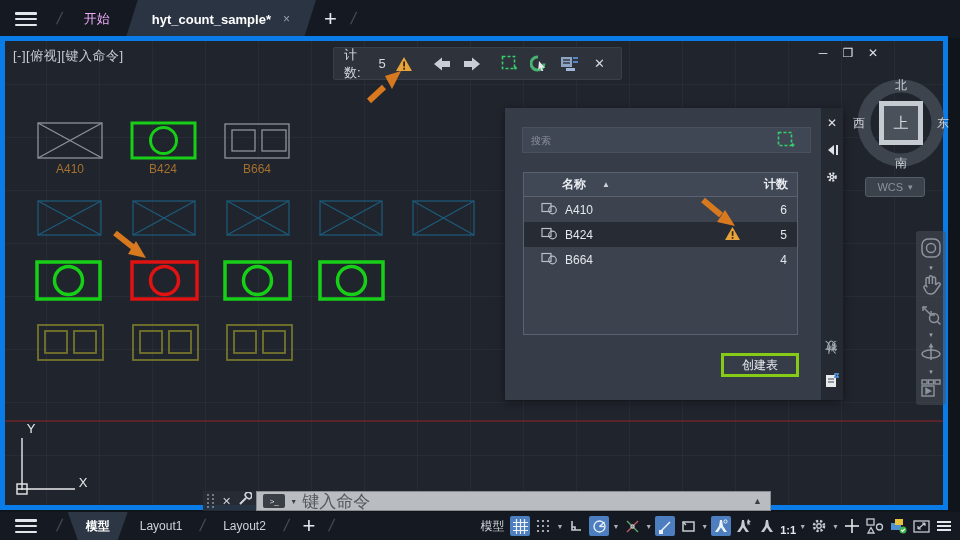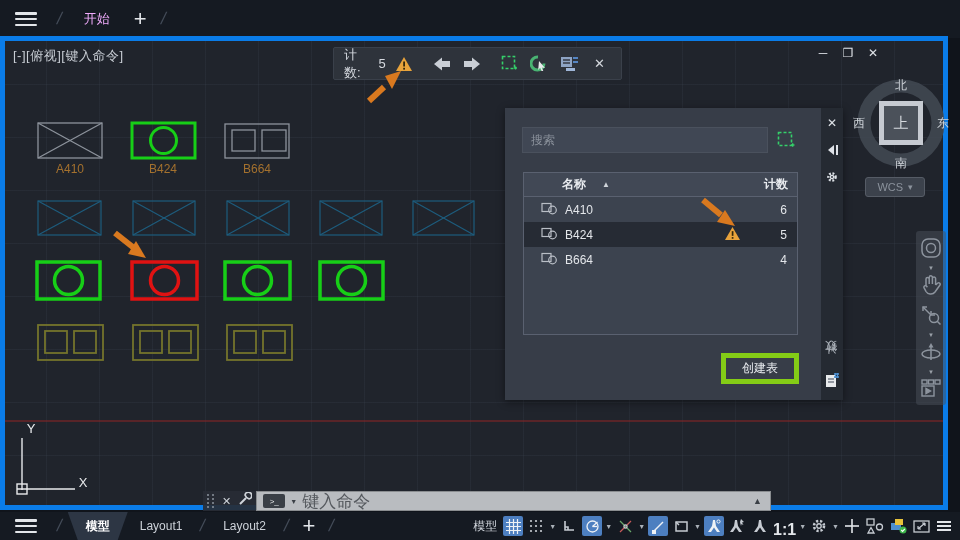--- a/index.html
+++ b/index.html
@@ -32,36 +32,36 @@
     display:flex;align-items:center;color:#d5d9df;font-size:13px;padding:0 10px;box-sizing:border-box;}
   #cnttb .tbi{display:flex;align-items:center;justify-content:center;width:24px;height:24px;margin-left:7px;cursor:pointer;border-radius:2px;}
   #cnttb .gap{width:8px;}
 
   
   #panel{left:500px;top:67px;width:338px;height:292px;background:#373d48;box-shadow:0 2px 8px rgba(0,0,0,.45);color:#dfe3e8;}
   #panel .strip{position:absolute;right:0;top:0;width:22px;height:100%;background:#252a32;display:flex;flex-direction:column;align-items:center;padding-top:7px;box-sizing:border-box;}
   #panel .strip .si{width:16px;height:16px;margin-bottom:11px;display:flex;align-items:center;justify-content:center;color:#dfe3e8;font-size:12px;cursor:pointer;}
   .vtitle{position:absolute;right:2px;bottom:36px;width:18px;color:#aeb4bc;font-size:12px;writing-mode:vertical-rl;transform:rotate(180deg);letter-spacing:2px;}
   .palicon{position:absolute;right:3px;bottom:8px;cursor:pointer;}
-  #searchbox{position:absolute;left:17px;top:19px;width:246px;height:26px;background:#404754;border:1px solid #4a515d;color:#dfe3e8;
-    font-size:12px;padding:0 8px;box-sizing:border-box;outline:none;font-family:"Liberation Sans",sans-serif;}
+  #searchbox{position:absolute;left:17px;top:19px;width:289px;height:26px;background:#404754;border:1px solid #4a515d;color:#dfe3e8;
+    font-size:10px;padding:0 8px;box-sizing:border-box;outline:none;font-family:"Liberation Sans",sans-serif;}
   #searchbox::placeholder{color:#8a919b;}
   #selicon{position:absolute;left:272px;top:23px;cursor:pointer;}
   #cnttable{position:absolute;left:18px;top:64px;width:275px;height:163px;border:1px solid #5a6170;box-sizing:border-box;background:#3c434f;}
   .thead{height:23px;background:#414855;border-bottom:1px solid #5a6170;display:flex;align-items:center;font-size:12px;font-weight:bold;color:#e8ebef;}
   .thead .ncol{padding-left:38px;display:flex;align-items:center;gap:16px;}
   .thead .ccol{margin-left:auto;padding-right:9px;}
   .sortglyph{font-size:8px;color:#cfd4da;}
   .trow{height:25px;display:flex;align-items:center;font-size:12px;color:#e3e6ea;position:relative;cursor:pointer;}
   .trow.sel{background:#262b34;}
   .trow .bicon{margin-left:17px;}
   .trow .rname{margin-left:7px;}
   .trow .rcount{margin-left:auto;padding-right:10px;}
   .trow .rwarn{position:absolute;right:56px;top:4px;}
-  #createbtn{position:absolute;left:216px;top:245px;width:78px;height:31px;background:transparent;border:5px solid #84cc16;
+  #createbtn{position:absolute;left:216px;top:245px;width:78px;height:24px;background:transparent;border:3px solid #84cc16;
     color:#e8ebef;font-size:12px;cursor:pointer;font-family:"Liberation Sans",sans-serif;}
 
   
   #viewcube{left:846px;top:22px;width:100px;height:140px;}
   #wcsbtn{left:860px;top:136px;width:58px;height:18px;background:#3c424c;border:1px solid #565c66;border-radius:3px;
     color:#8b929c;font-size:11px;display:flex;align-items:center;justify-content:center;gap:5px;cursor:pointer;}
 
   
   #navbar{left:911px;top:190px;width:30px;height:174px;background:rgba(73,80,90,0.5);border-radius:3px;
     display:flex;flex-direction:column;align-items:center;padding-top:6px;box-sizing:border-box;}
@@ -82,36 +82,40 @@
 
   
   #statusbar{left:0;top:512px;width:960px;height:28px;background:#151a22;display:flex;align-items:center;color:#cdd2d9;}
   .ltab{height:28px;display:flex;align-items:center;padding:0 12px;font-size:12px;cursor:pointer;}
   .ltab.active{background:#2d3644;color:#fff;font-weight:bold;clip-path:polygon(0 0,100% 0,calc(100% - 10px) 100%,10px 100%);padding:0 18px;}
   #statusbar .rgt{margin-left:auto;display:flex;align-items:center;gap:3px;padding-right:6px;}
   .sicon{width:20px;height:20px;display:flex;align-items:center;justify-content:center;border-radius:2px;cursor:pointer;}
   .sicon.on{background:#4d7fc0;}
   .scaret{font-size:7px;color:#aab0b8;cursor:pointer;}
   .stext{font-size:12px;color:#cdd2d9;margin:0 3px;}
-  .scale{font-size:16px;color:#e3e6ea;font-weight:bold;cursor:pointer;margin-top:8px;}
+  .scale{font-size:11px;color:#e3e6ea;font-weight:bold;cursor:pointer;margin-top:8px;}
 </style>
 </head>
 <body>
 
 <div id="stage">
 
   <div id="topbar" class="abs">
     <div class="hamb">
         <i></i>
         <i></i>
         <i></i>
       </div>
     <span class="slash">/</span>
     <div class="ftab">
       <span>开始</span>
+    </div>
+    <div class="ftab active">
+      <span>hyt_count_sample*</span>
+      <span class="closex">×</span>
     </div>
     <span class="plus">+</span>
     <span class="slash">/</span>
   </div>
 
   <div id="viewport" class="abs">
 
     <svg class="abs" style="left:0;top:0" width="938" height="464" viewBox="0 0 938 464">
 
       <line x1="0" y1="380" x2="938" y2="380" stroke="#8f2525" stroke-width="1.2"></line>

